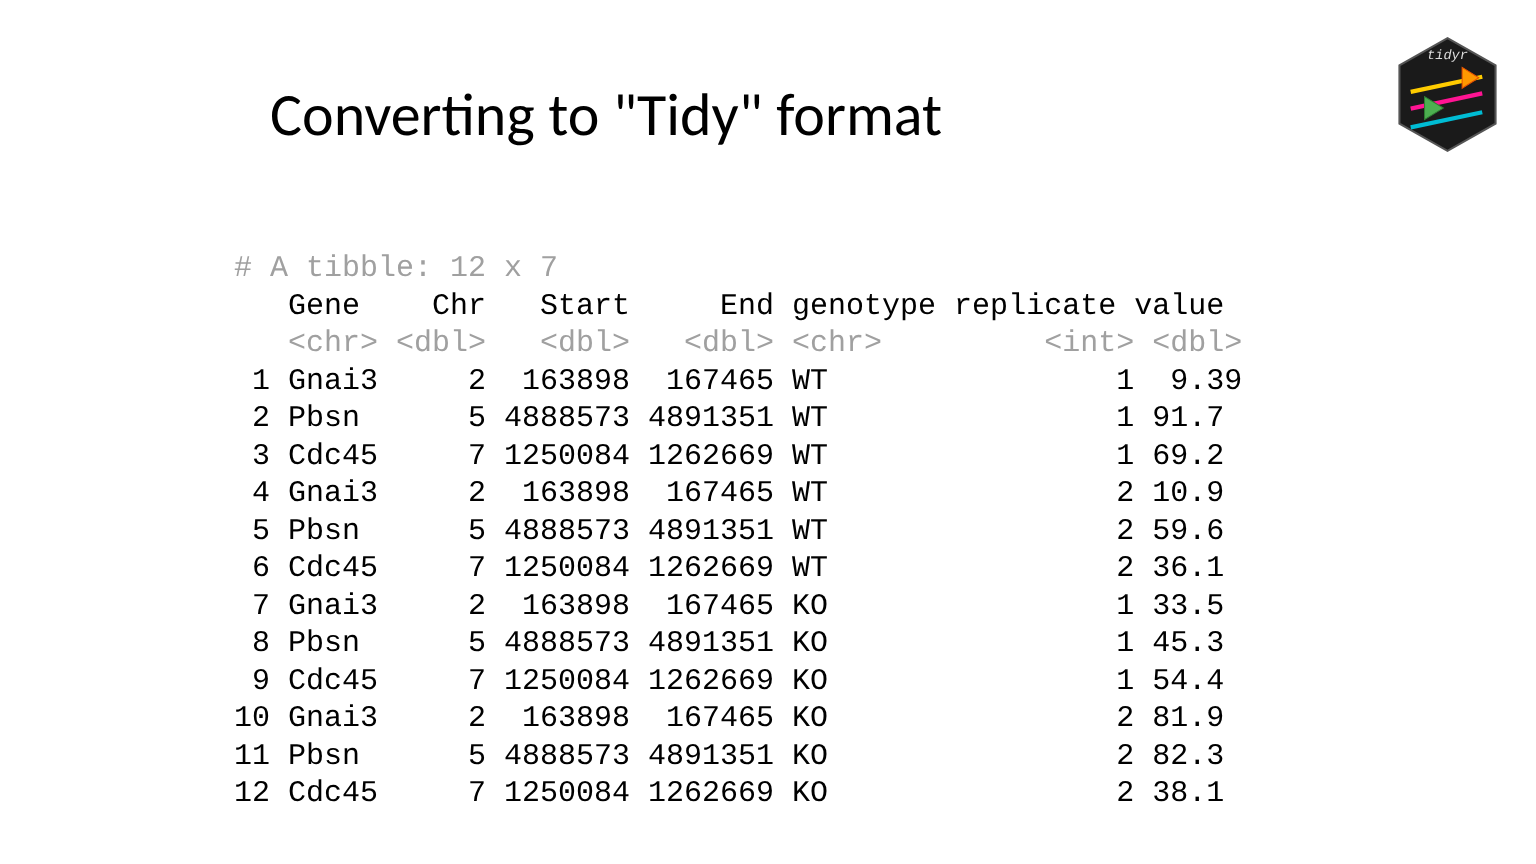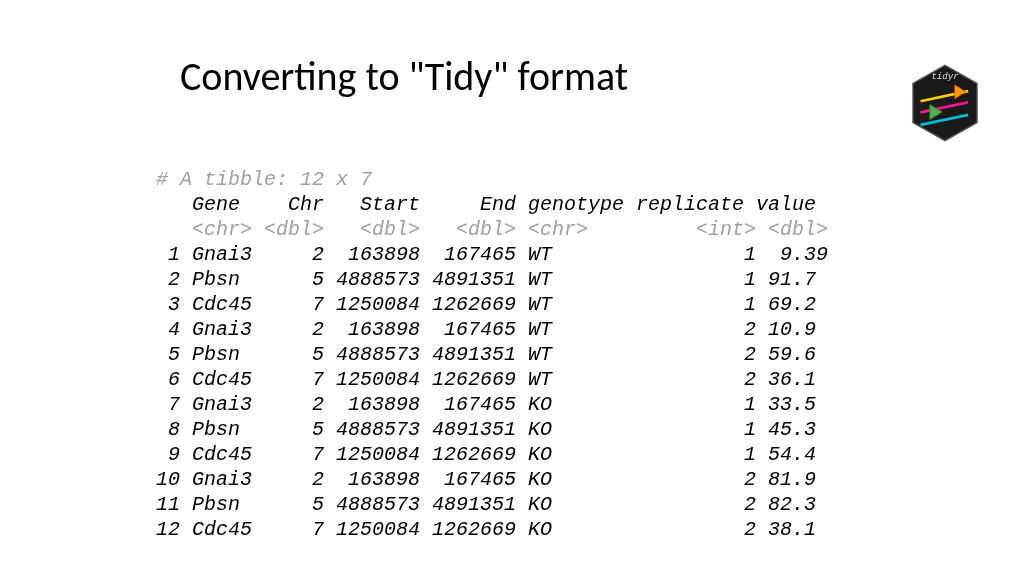--- a/index.html
+++ b/index.html
@@ -15,35 +15,33 @@
       position: absolute;
       top: 52px;
       left: 180px;
       font-size: 40px;
       font-weight: 400;
       color: #000;
     }
     .hex-logo {
       position: absolute;
       top: 24px;
-      right: 44px;
+      right: 24px;
       width: 70px;
       height: 78px;
-      margin-top: 40px;
     }
     .code-block {
       position: absolute;
       top: 142px;
       left: 156px;
       font-family: Consolas, "Courier New", monospace;
       font-size: 20px;
       line-height: 1.25;
       color: #000;
       white-space: pre;
-      font-style: italic;
     }
     .comment { color: #a0a0a0; }
     .types { color: #a0a0a0; }
   </style>
 </head>
 <body>
 
 <h1 class="title">Converting to "Tidy" format</h1>
 
 <div class="hex-logo">

